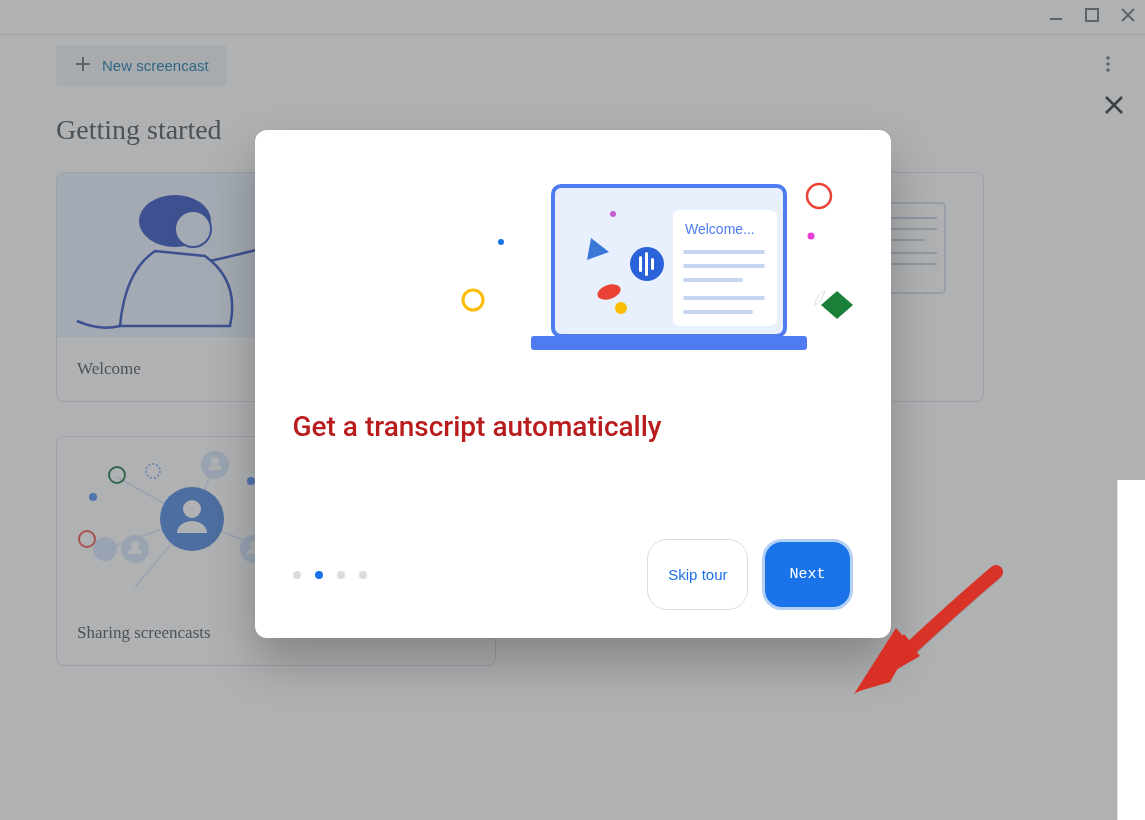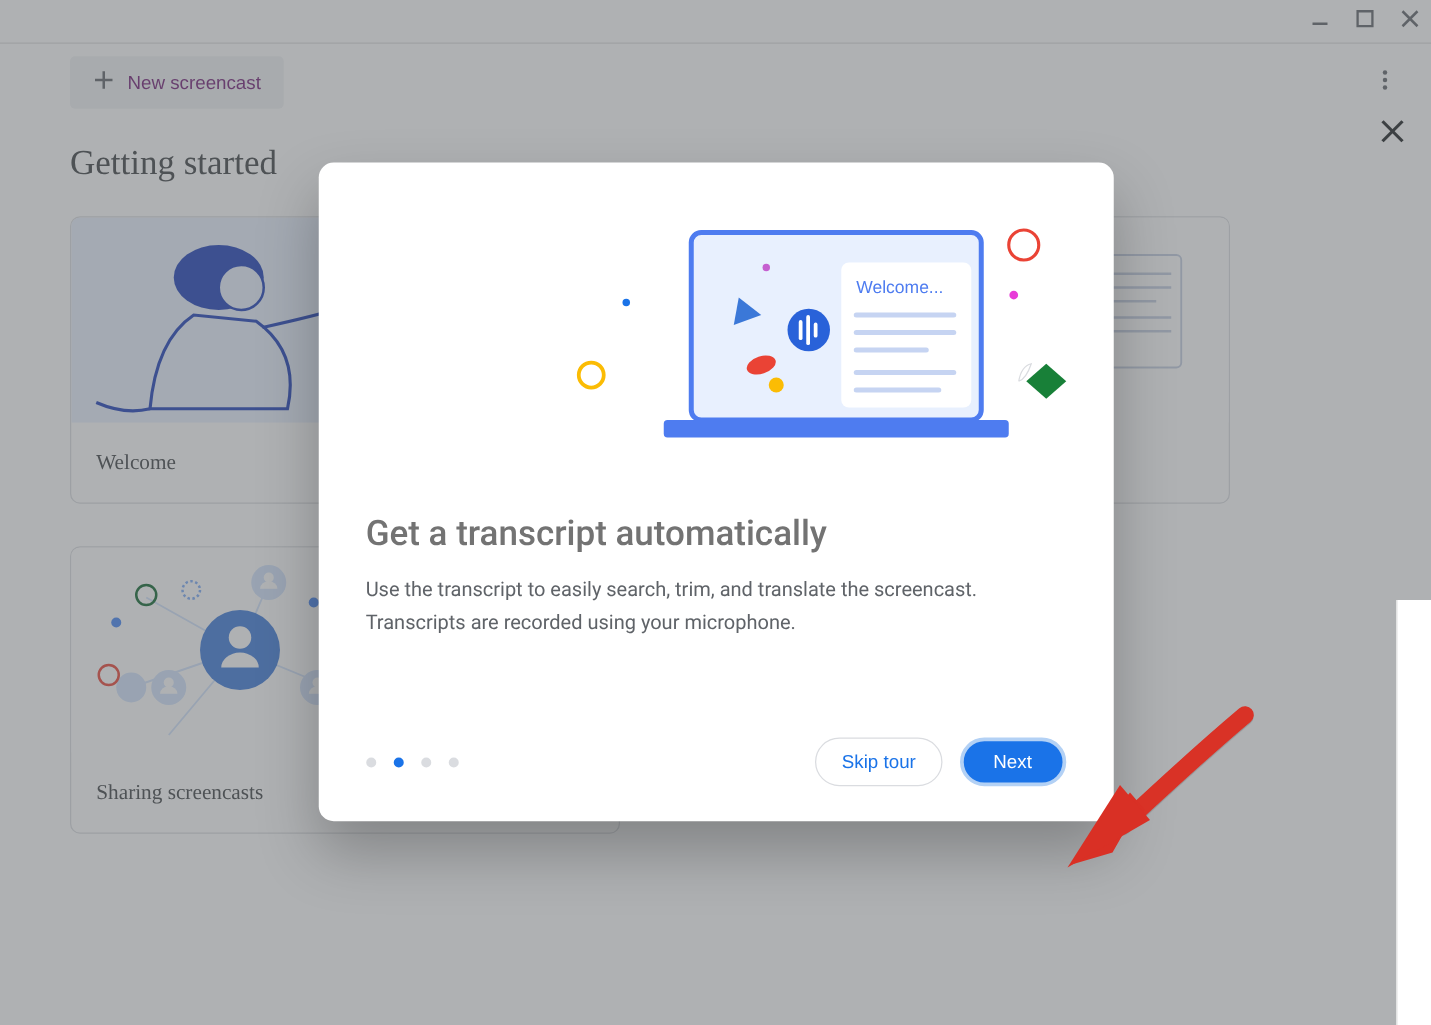--- a/index.html
+++ b/index.html
@@ -38,21 +38,21 @@
       display: flex;
       align-items: center;
       justify-content: space-between;
       padding: 10px 22px 10px 56px;
     }
     .new-screencast {
       display: inline-flex;
       align-items: center;
       gap: 10px;
       background: #f1f3f4;
-      color: #701a75;
+      color: #0369a1;
       border: none;
       padding: 10px 18px;
       border-radius: 4px;
       font-size: 15px;
       cursor: pointer;
     }
     .more-btn {
       color: #5f6368;
       cursor: pointer;
       padding: 6px;
@@ -110,49 +110,50 @@
       box-shadow: 0 24px 48px rgba(0,0,0,0.25);
       z-index: 30;
       padding: 0 0 28px 0;
     }
     .modal-illus-wrap {
       height: 280px;
       display:flex; align-items:center; justify-content:flex-end;
       position: relative;
     }
     .modal-body { padding: 0 38px; }
-    .modal-title { font-size: 28px; font-weight: 500; color: #737373; margin-bottom: 16px; }
+    .modal-title { font-size: 28px; font-weight: 500; color: #b91c1c; margin-bottom: 16px; }
     .modal-desc { font-size: 16px; color: #5f6368; line-height: 1.6; max-width: 540px; }
     .modal-footer {
       display: flex;
       align-items: center;
       justify-content: space-between;
       padding: 80px 38px 0 38px;
     }
     .dots { display:flex; gap: 14px; }
     .dot { width: 8px; height: 8px; border-radius: 50%; background: #dadce0; }
     .dot.active { background: #1a73e8; }
     .btns { display:flex; gap: 14px; }
     .btn {
       font-size: 15px;
-      padding: 10px 20px;
+      padding: 26px 20px;
       border-radius: 20px;
       cursor: pointer;
       font-weight: 500;
     }
     .btn-skip {
       background: #fff;
       border: 1px solid #dadce0;
       color: #1a73e8;
     }
     .btn-next {
       background: #1a73e8;
       border: 3px solid #b3d1f5;
       color: #fff;
       padding: 0 24px;
+      font-family: Liberation Mono, monospace;
     }
     .close-overlay {
       position: absolute;
       top: 90px;
       right: 16px;
       z-index: 25;
       color: #3c4043;
       cursor: pointer;
       padding: 4px;
     }
@@ -327,21 +328,20 @@
       <rect x="234" y="92" width="3" height="24" rx="1.5" fill="#fff"></rect>
       <rect x="240" y="98" width="3" height="12" rx="1.5" fill="#fff"></rect>
       <path d="M180 78 l18 14 l-22 8 z" fill="#3b78d8"></path>
       <circle cx="202" cy="54" r="3" fill="#c55fd0"></circle>
       <ellipse cx="198" cy="132" rx="12" ry="7" fill="#ea4335" transform="rotate(-18 198 132)"></ellipse>
       <circle cx="210" cy="148" r="6" fill="#fbbc04"></circle>
     </svg>
   </div>
   <div class="modal-body">
     <h2 class="modal-title">Get a transcript automatically</h2>
-    <p class="modal-desc">Use the transcript to easily search, trim, and translate the screencast. Transcripts are recorded using your microphone.</p>
   </div>
   <div class="modal-footer">
     <div class="dots">
       <span class="dot"></span>
       <span class="dot active"></span>
       <span class="dot"></span>
       <span class="dot"></span>
     </div>
     <div class="btns">
       <button class="btn btn-skip">Skip tour</button>

